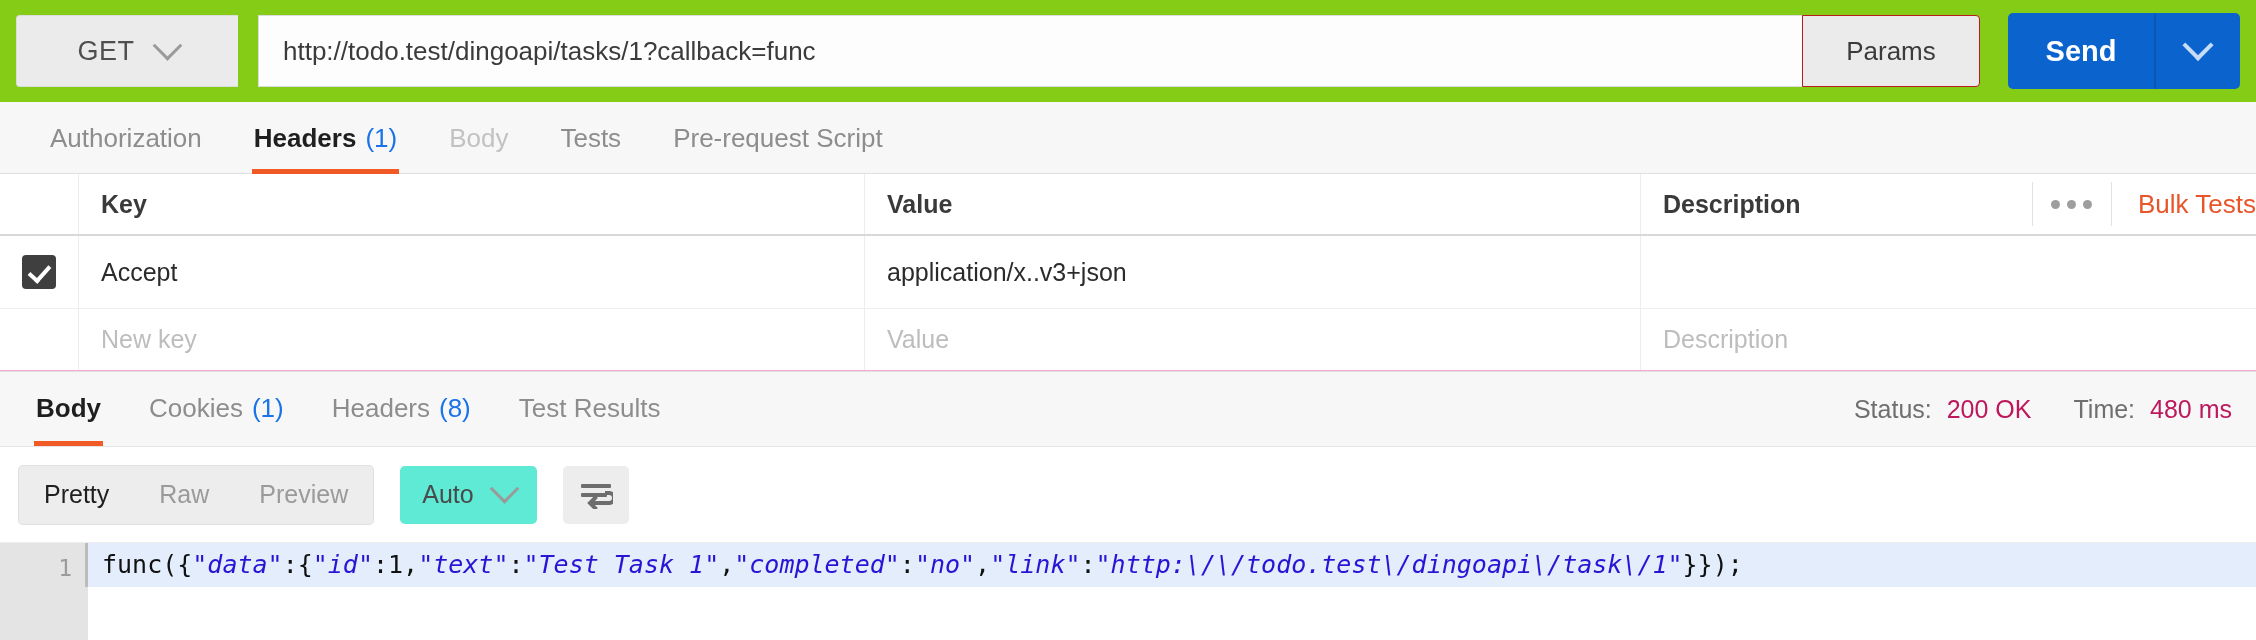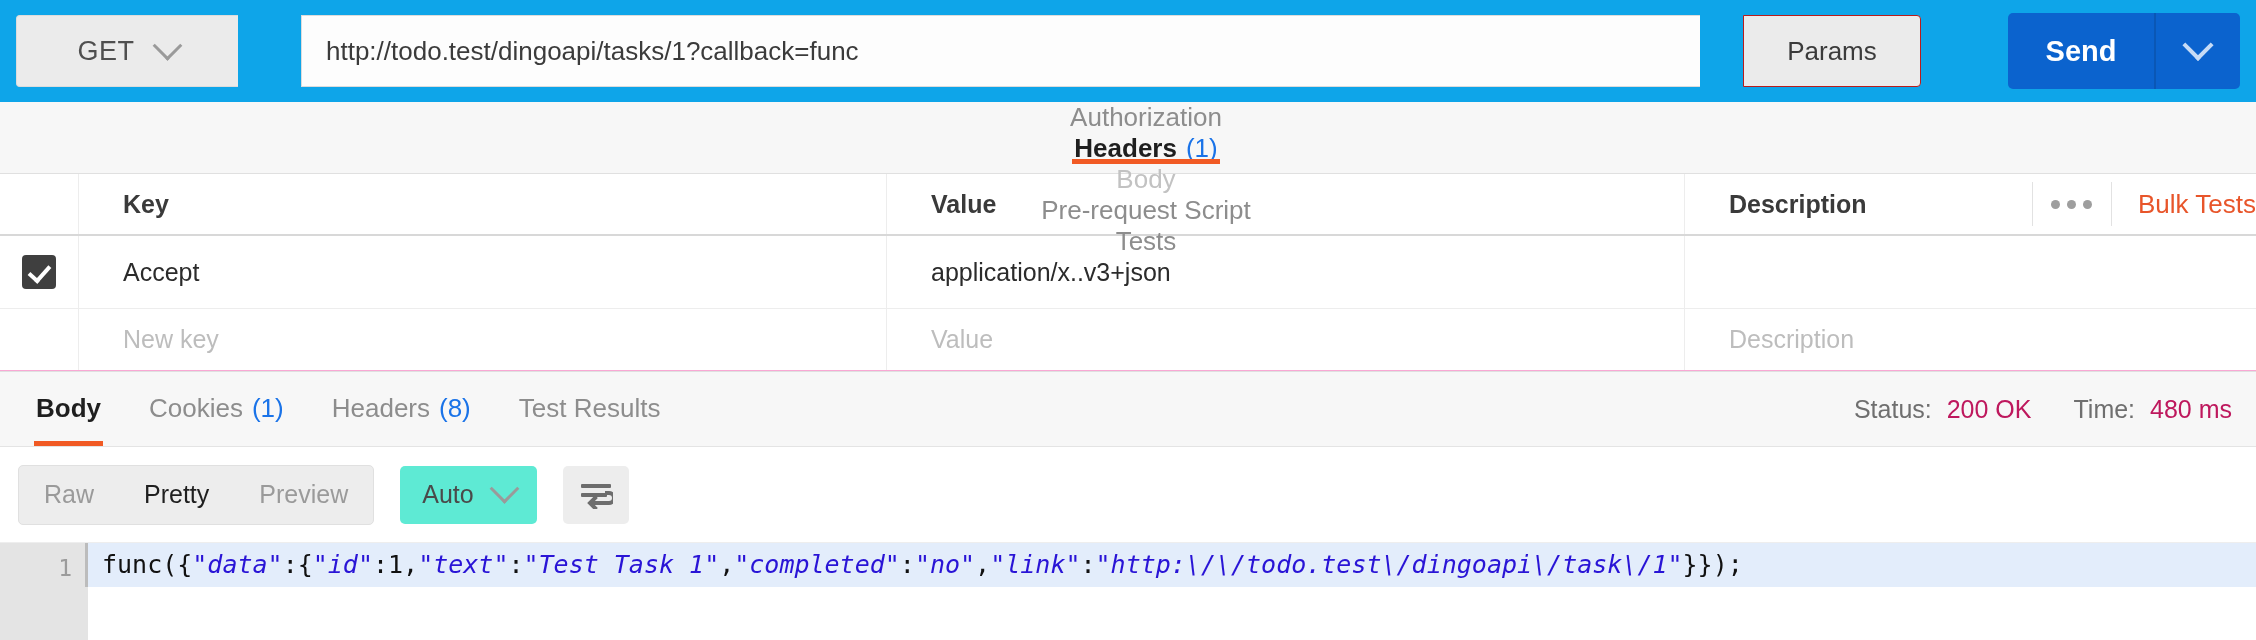--- a/index.html
+++ b/index.html
@@ -13,26 +13,25 @@
     overflow: hidden;
     font-family: "Liberation Sans", sans-serif;
     color: #2b2b2b;
     -webkit-font-smoothing: antialiased;
   }
 
   
   .url-bar {
     position: relative;
     height: 102px;
-    background: #0ea5e9;
+    background: #84cc16;
     display: flex;
     align-items: center;
     padding: 16px 16px;
     box-sizing: border-box;
-    gap: 43px;
   }
   .method-select {
     width: 222px;
     height: 72px;
     background: #ebebeb;
     border: 1px solid #dcdcdc;
     border-right: none;
     border-radius: 4px 0 0 4px;
     display: flex;
     align-items: center;
@@ -80,21 +79,21 @@
     border-radius: 0 4px 4px 0;
     display: flex;
     align-items: center;
     justify-content: center;
     font-size: 26px;
     color: #3b3b3b;
     box-sizing: border-box;
     cursor: pointer;
   }
   .send-group {
-    margin-left: 44px;
+    margin-left: 28px;
     height: 76px;
     display: flex;
     border-radius: 5px;
     overflow: hidden;
   }
   .send-btn {
     width: 146px;
     background: #0b63ce;
     color: #ffffff;
     font-size: 29px;
@@ -121,24 +120,23 @@
     border-bottom: 4px solid #c7dcf6;
     transform: rotate(45deg) translate(-4px,-4px);
   }
 
   
   .req-tabs {
     height: 72px;
     background: #f7f7f7;
     border-bottom: 1px solid #e0e0e0;
     display: flex;
-    align-items: center;
-    padding-left: 36px;
-    box-sizing: border-box;
-    flex-direction: column;
+    align-items: flex-start;
+    padding-left: 24px;
+    box-sizing: border-box;
   }
   .req-tab {
     position: relative;
     height: 72px;
     display: flex;
     align-items: center;
     padding: 0 26px;
     font-size: 26px;
     color: #8d8d8d;
     cursor: pointer;
@@ -160,21 +158,20 @@
   }
   .tab-count { color: #1a73e8; margin-left: 9px; font-weight: normal; }
 
   
   .hdr-table { background: #ffffff; }
   .hdr-row {
     display: flex;
     align-items: center;
     height: 62px;
     box-sizing: border-box;
-    gap: 22px;
   }
   .hdr-row.head {
     border-bottom: 2px solid #d8d8d8;
     background: #ffffff;
   }
   .hdr-row.data { border-bottom: 1px solid #ededed; height: 73px; }
   .hdr-row.newrow { border-bottom: 1px solid #f9a8d4; height: 62px; }
   .cell-check {
     width: 78px;
     display: flex;
@@ -419,24 +416,24 @@
     <span>Authorization</span>
   </div>
   <div class="req-tab active">
     <span>Headers</span>
     <span class="tab-count">(1)</span>
   </div>
   <div class="req-tab disabled">
     <span>Body</span>
   </div>
   <div class="req-tab">
+    <span>Tests</span>
+  </div>
+  <div class="req-tab">
     <span>Pre-request Script</span>
-  </div>
-  <div class="req-tab">
-    <span>Tests</span>
   </div>
 </div>
 
 <div class="hdr-table">
 
   <div class="hdr-row head">
     <div class="cell-check"></div>
     <div class="cell-key">
       <span class="th">Key</span>
     </div>
@@ -503,22 +500,22 @@
     </div>
     <div>
       <span>Time:</span>
       <span class="meta-val">480 ms</span>
     </div>
   </div>
 </div>
 
 <div class="body-toolbar">
   <div class="seg">
+    <div class="seg-item active">Pretty</div>
     <div class="seg-item">Raw</div>
-    <div class="seg-item active">Pretty</div>
     <div class="seg-item">Preview</div>
   </div>
   <div class="auto-select">
     <span>Auto</span>
     <span class="chev"></span>
   </div>
   <div class="wrap-btn">
     <svg width="34" height="28" viewBox="0 0 34 28">
       <rect x="2" y="3" width="30" height="4" rx="1" fill="#6d6d6d"></rect>
       <rect x="2" y="12" width="26" height="4" rx="1" fill="#6d6d6d"></rect>

